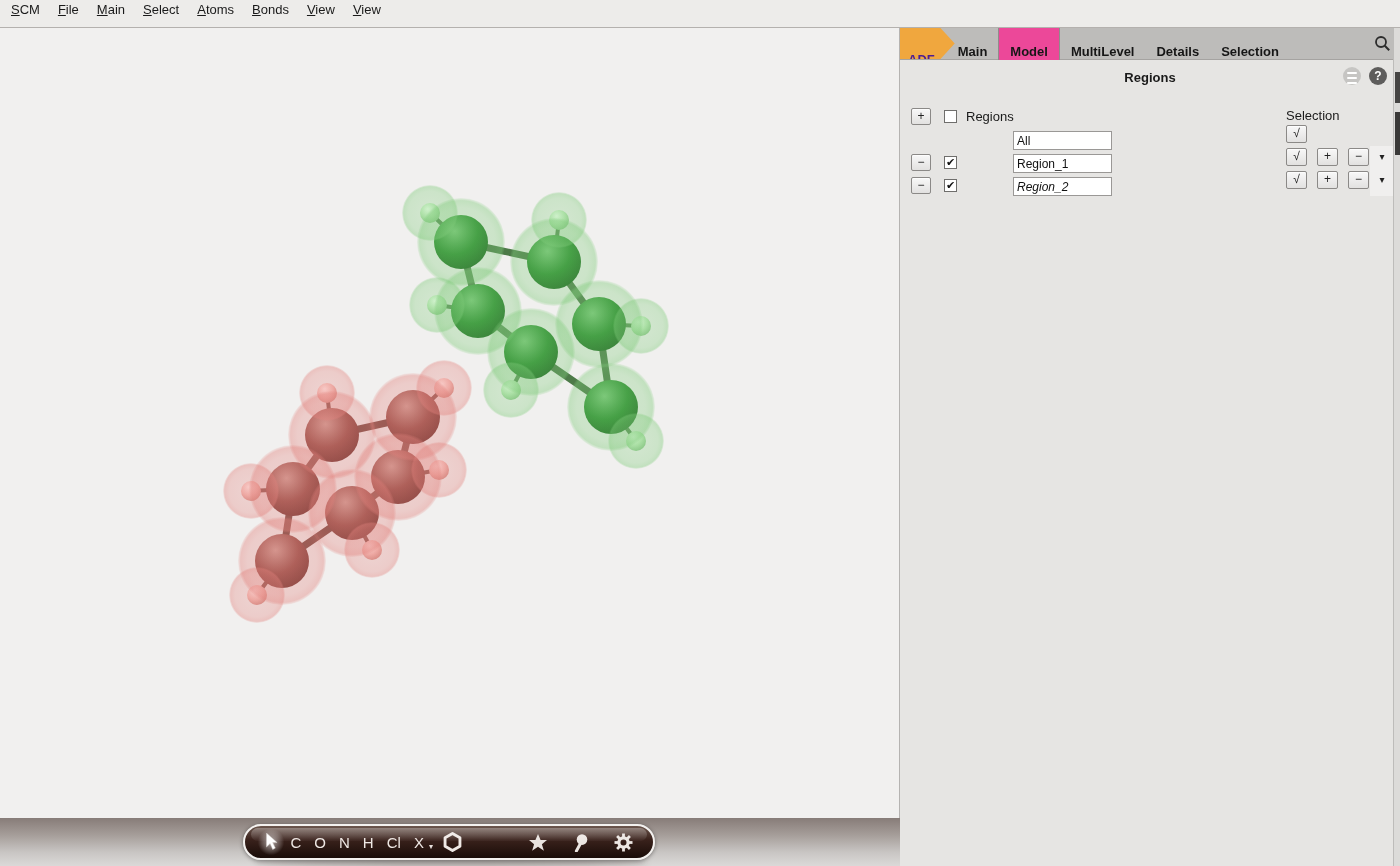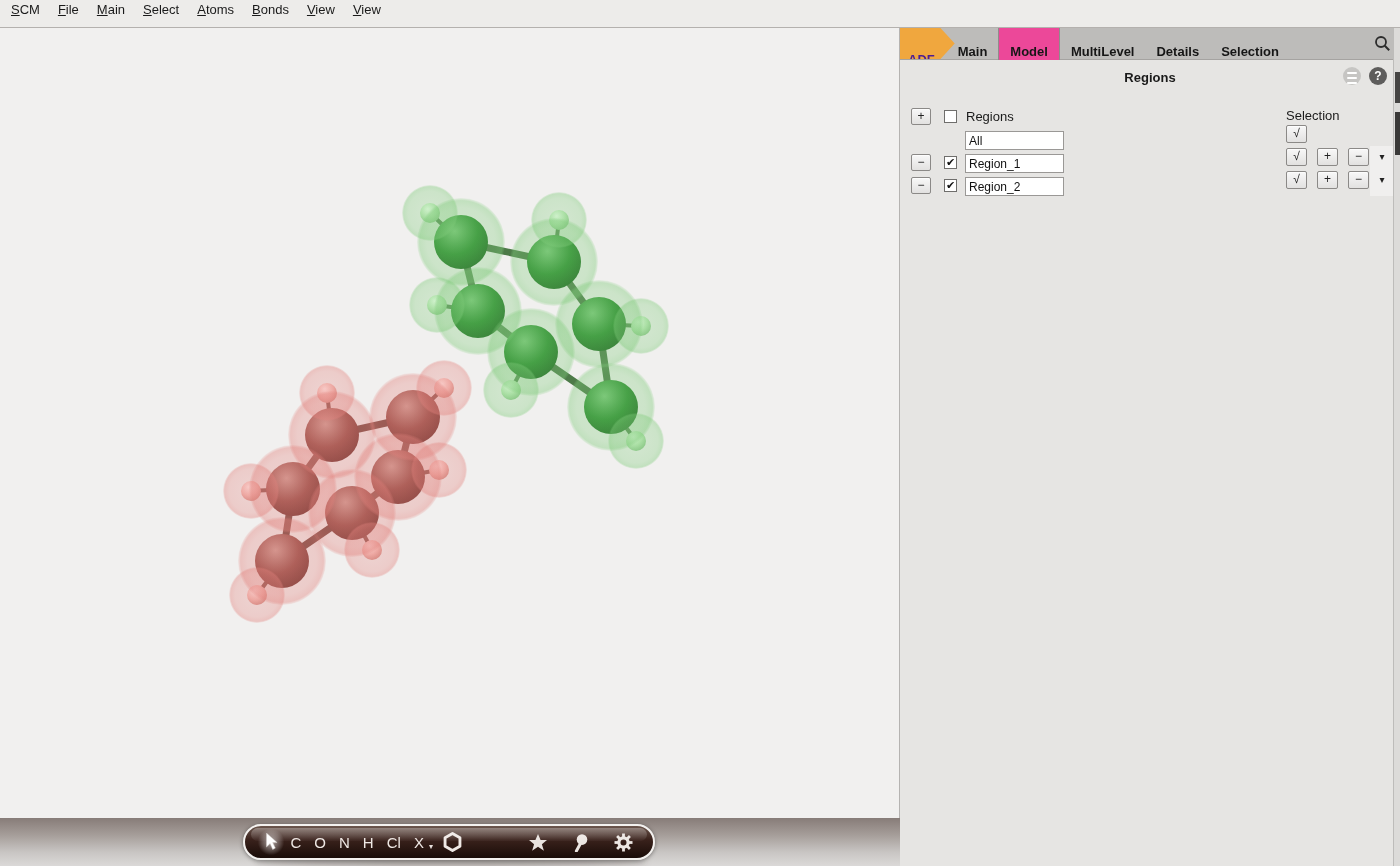--- a/index.html
+++ b/index.html
@@ -90,20 +90,21 @@
     position:absolute;width:13px;height:13px;box-sizing:border-box;background:#fff;
     border:1px solid #6f6e6c;font-size:11px;line-height:11px;text-align:center;color:#111;
   }
   .cb span{visibility:hidden;}
   .cb.checked span{visibility:visible;}
   .lbl{position:absolute;font-size:13px;}
   .field{
     position:absolute;width:99px;height:19px;box-sizing:border-box;background:#fff;
     border:1px solid #9a9896;font-size:12px;padding:0 3px;color:#111;
     font-family:"Liberation Sans","DejaVu Sans",sans-serif;
+    margin-left:48px;
   }
   .arrow-strip{position:absolute;left:470px;top:118px;width:24px;height:50px;background:#f0efee;}
   .dd-arrow{position:absolute;width:16px;text-align:center;font-size:10px;color:#222;cursor:default;}
   .window-edge{position:absolute;left:493px;top:0;width:7px;height:838px;background:#dcdbd9;border-left:1px solid #bdbcba;box-sizing:border-box;}
   .edge-thumb{position:absolute;left:1px;width:6px;background:#454443;}
 </style>
 </head>
 <body>
 
 <div class="menubar">
@@ -314,21 +315,21 @@
   <span class="lbl" style="left:66px;top:81px">Regions</span>
 
   <input class="field" style="left: 65px; top: 103px;" value="All">
 
   <span class="tbtn" style="left:11px;top:126px">−</span>
   <span class="cb checked" style="left:44px;top:128px"><span>✔</span></span>
   <input class="field" style="left: 65px; top: 126px;" value="Region_1">
 
   <span class="tbtn" style="left:11px;top:149px">−</span>
   <span class="cb checked" style="left:44px;top:151px"><span>✔</span></span>
-  <input class="field" style="left: 65px; top: 149px;" value="Region_2">
+  <input class="field" style="left: 65px; top: 149px; font-style: italic;" value="Region_2">
 
   <span class="lbl" style="left:386px;top:80px">Selection</span>
   <span class="tbtn sbtn" style="left:386px;top:97px">√</span>
 
   <div class="arrow-strip"></div>
 
   <span class="tbtn sbtn" style="left:386px;top:120px">√</span>
   <span class="tbtn sbtn" style="left:417px;top:120px">+</span>
   <span class="tbtn sbtn" style="left:448px;top:120px">−</span>
   <span class="dd-arrow" style="left:474px;top:123px">▾</span>

